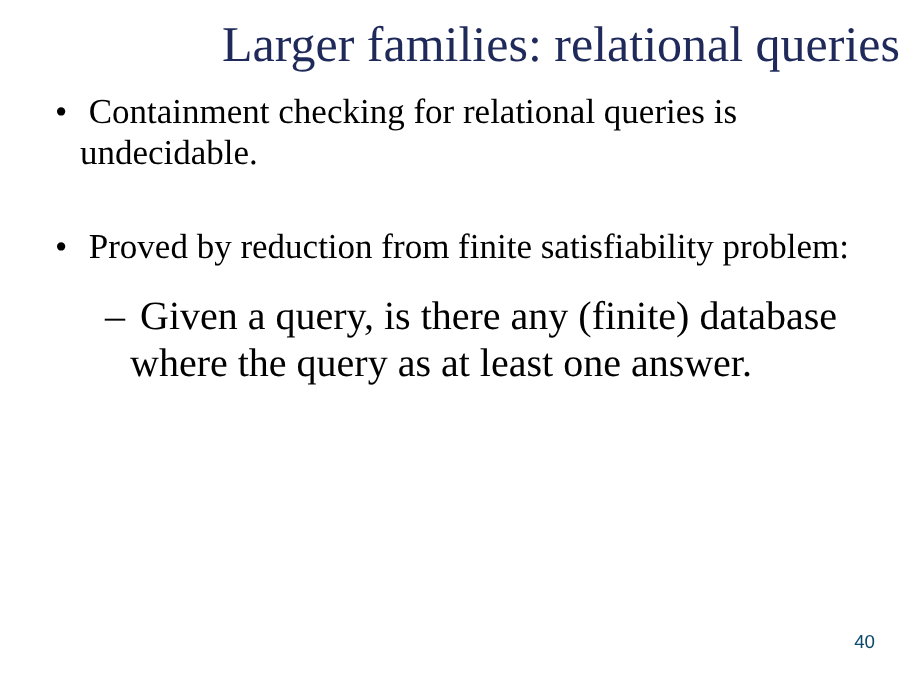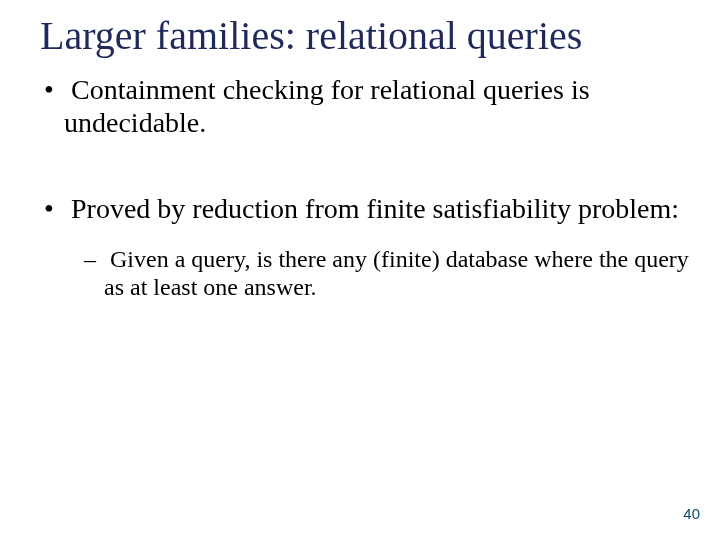--- a/index.html
+++ b/index.html
@@ -8,42 +8,42 @@
     font-family: "Times New Roman", Times, serif;
     background: #ffffff;
     color: #000000;
     position: relative;
     padding: 10px 0 0 0;
   }
   .title {
     color: #1f2a5a;
     font-size: 40px;
     font-weight: 400;
-    text-align: left;
+    text-align: right;
     padding: 2px 0 14px 40px;
     letter-spacing: 0px;
   }
   .content {
     padding: 0 30px 0 30px;
   }
   .bullet-l1 {
     font-size: 28px;
     line-height: 1.18;
-    margin-bottom: 53px;
+    margin-bottom: 42px;
     padding-left: 34px;
     text-indent: -20px;
   }
   .bullet-l1::before {
     content: "\2022";
     display: inline-block;
     width: 20px;
     text-indent: 0;
   }
   .bullet-l2 {
-    font-size: 24px;
+    font-size: 32px;
     line-height: 1.18;
     padding-left: 74px;
     text-indent: -20px;
     margin-top: 20px;
   }
   .bullet-l2::before {
     content: "\2013";
     display: inline-block;
     width: 20px;
     text-indent: 0;

